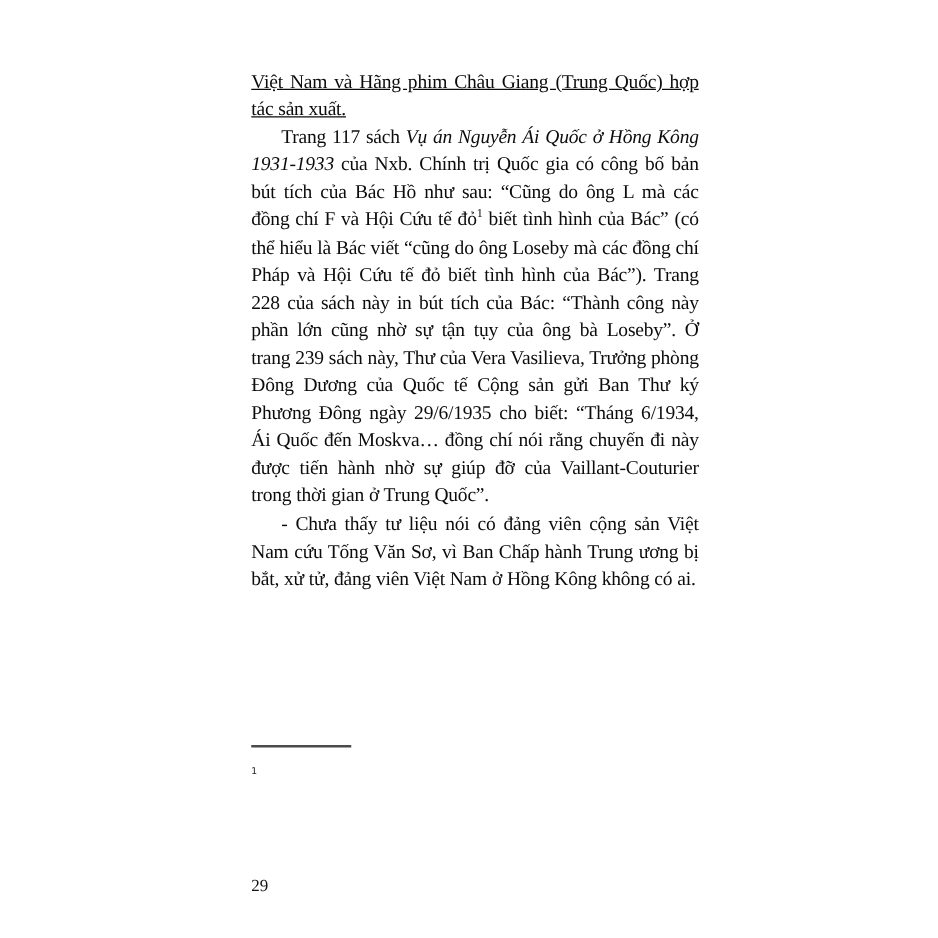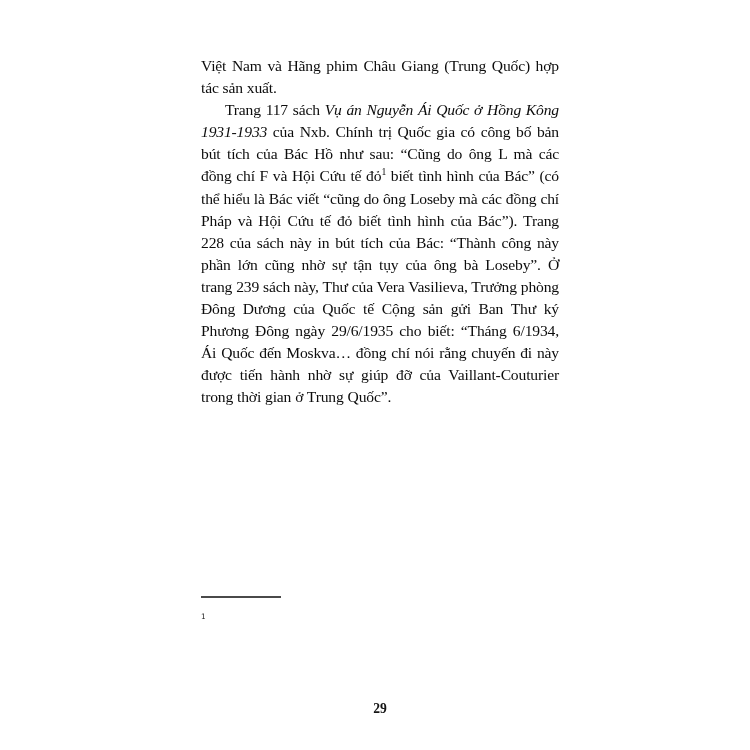--- a/index.html
+++ b/index.html
@@ -43,20 +43,21 @@
     letter-spacing: -0.01em;
     word-spacing: 0.01em;
     hyphens: none;
     -webkit-hyphens: none;
   }
   .para.indent {
     text-indent: 24px;
   }
   .para.noindent {
     text-indent: 0;
+    text-decoration: underline;
   }
 
   .title-italic {
     font-style: italic;
   }
   .bold-marker {
     font-weight: bold;
   }
   sup.fn-ref {
     font-size: 0.62em;
@@ -98,40 +99,40 @@
     line-height: 17.4px;
     color: #1a1a1a;
   }
 
   
   #page-number {
     position: absolute;
     left: 201px;
     top: 700px;
     width: 358px;
-    text-align: center;
+    text-align: left;
     font-size: 13.6px;
     line-height: 18px;
     color: #141414;
     font-family: "Liberation Serif", "DejaVu Serif", serif;
-    font-weight: bold;
   }
 </style>
 </head>
 <body>
 
 <div id="page">
 
   <div id="text-column">
 
     <p class="para noindent">Việt Nam và Hãng phim Châu Giang (Trung Quốc) hợp tác sản xuất.</p>
 
     <p class="para indent"><span>Trang 117 sách </span><span class="title-italic">Vụ án Nguyễn Ái Quốc ở Hồng Kông 1931-1933</span><span> của Nxb. Chính trị Quốc gia có công bố bản bút tích của Bác Hồ như sau: “Cũng do ông L mà các đồng chí F và Hội Cứu tế đỏ</span><sup class="fn-ref">1</sup><span> biết tình hình của Bác” (có thể hiểu là Bác viết “cũng do ông Loseby mà các đồng chí Pháp và Hội Cứu tế đỏ biết tình hình của Bác”). Trang 228 của sách này in bút tích của Bác: “Thành công này phần lớn cũng nhờ sự tận tụy của ông bà Loseby”. Ở trang 239 sách này, Thư của Vera Vasilieva, Trưởng phòng Đông Dương của Quốc tế Cộng sản gửi Ban Thư ký Phương Đông ngày 29/6/1935 cho biết: “Tháng 6/1934, Ái Quốc đến Moskva… đồng chí nói rằng chuyến đi này được tiến hành nhờ sự giúp đỡ của Vaillant-Couturier trong thời gian ở Trung Quốc”.</span></p>
 
 
+    <p class="para indent">- Chưa thấy tư liệu nói có đảng viên cộng sản Việt Nam cứu Tống Văn Sơ, vì Ban Chấp hành Trung ương bị bắt, xử tử, đảng viên Việt Nam ở Hồng Kông không có ai.</p>
 
   </div>
 
   <div id="footnote-block">
     <div id="footnote-rule"></div>
     <div id="footnote-body"><span id="footnote-marker">1</span></div>
   </div>
 
   <div id="page-number">29</div>
 

